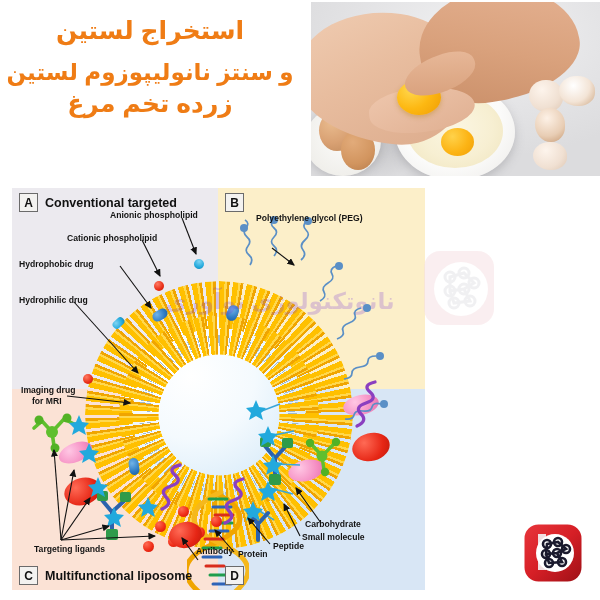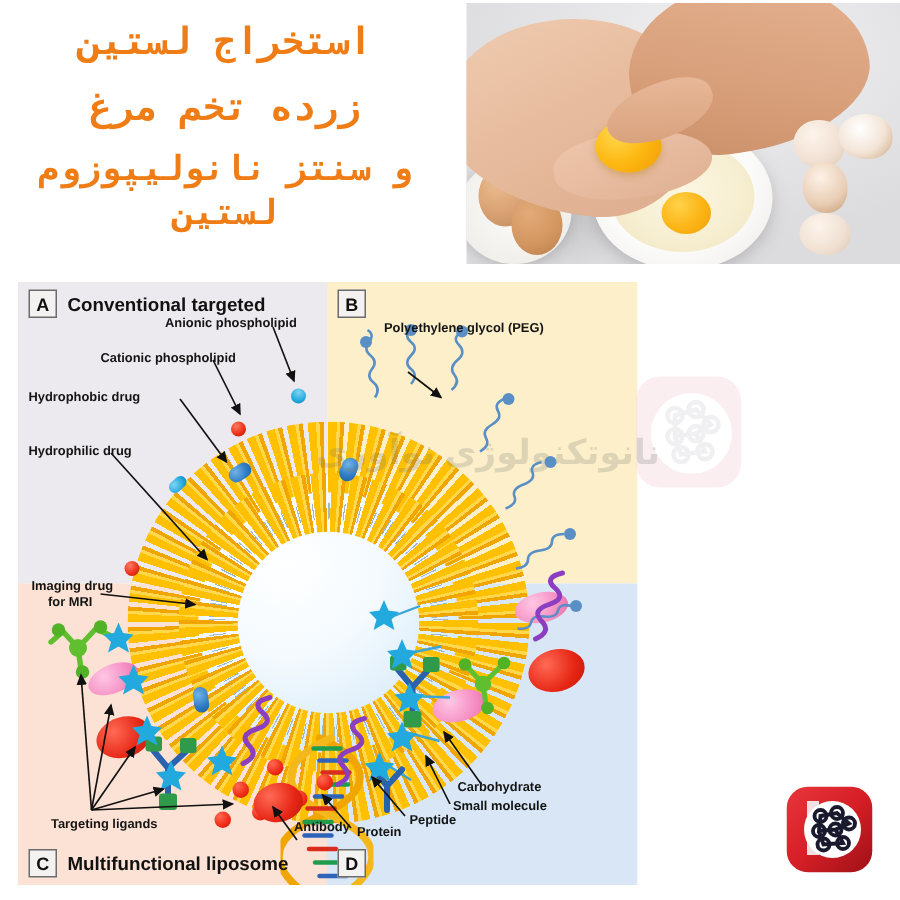--- a/index.html
+++ b/index.html
@@ -13,21 +13,21 @@
 
   
   .title-block{
     position:absolute;left:0;top:14px;width:300px;
     text-align:center;direction:rtl;
     color:#ef7c15;
     font-weight:bold;
     line-height:1.28;
     letter-spacing:0px;
   }
-  .title-line{display:block;font-family:Liberation Mono, monospace;}
+  .title-line{display:block;}
   .tl1{font-size:25px;margin-bottom:12px;}
   .tl2{font-size:25px;margin-bottom:10px;}
   .tl3{font-size:23px;}
 
   
   .photo{
     position:absolute;left:311px;top:2px;width:289px;height:174px;
     overflow:hidden;background:#e9e9ea;
   }
   .photo .bg{position:absolute;inset:0;
@@ -137,35 +137,35 @@
 
   
   .lg{position:absolute;z-index:12;}
   .ell{border-radius:50%;}
   .pink{background:radial-gradient(circle at 35% 30%, #ffc7e4 0%, #f58fc3 60%, #e470ab 100%);}
   .redE{background:radial-gradient(circle at 35% 30%, #ff6a55 0%, #e62615 60%, #bc1808 100%);}
 
   
   .wm-logo{position:absolute;left:420px;top:245px;width:78px;height:98px;z-index:3;opacity:.5;}
   .wm-text{position:absolute;left:120px;top:288px;width:320px;height:76px;z-index:16;
-    opacity:.22;direction:rtl;color:#737373;font-size:23px;font-weight:bold;
-    text-align:right;pointer-events:none;}
+    opacity:.22;direction:rtl;color:#6d28d9;font-size:23px;font-weight:bold;
+    text-align:center;pointer-events:none;}
 
   
   .applogo{position:absolute;left:522px;top:522px;width:62px;height:62px;z-index:30;}
 </style>
 </head>
 <body>
 
 <div id="root">
 
   <div class="title-block">
     <span class="title-line tl1">استخراج لستین</span>
+    <span class="title-line tl3">و سنتز نانولیپوزوم لستین</span>
     <span class="title-line tl2">زرده تخم مرغ</span>
-    <span class="title-line tl3">و سنتز نانولیپوزوم لستین</span>
   </div>
 
   <div class="photo">
     <div class="bg"></div>
     <div class="shadowL"></div>
     <div class="smallbowl"></div>
     <div class="egg1"></div>
     <div class="egg2"></div>
     <div class="bowl"></div>
     <div class="bowlIn"></div>

